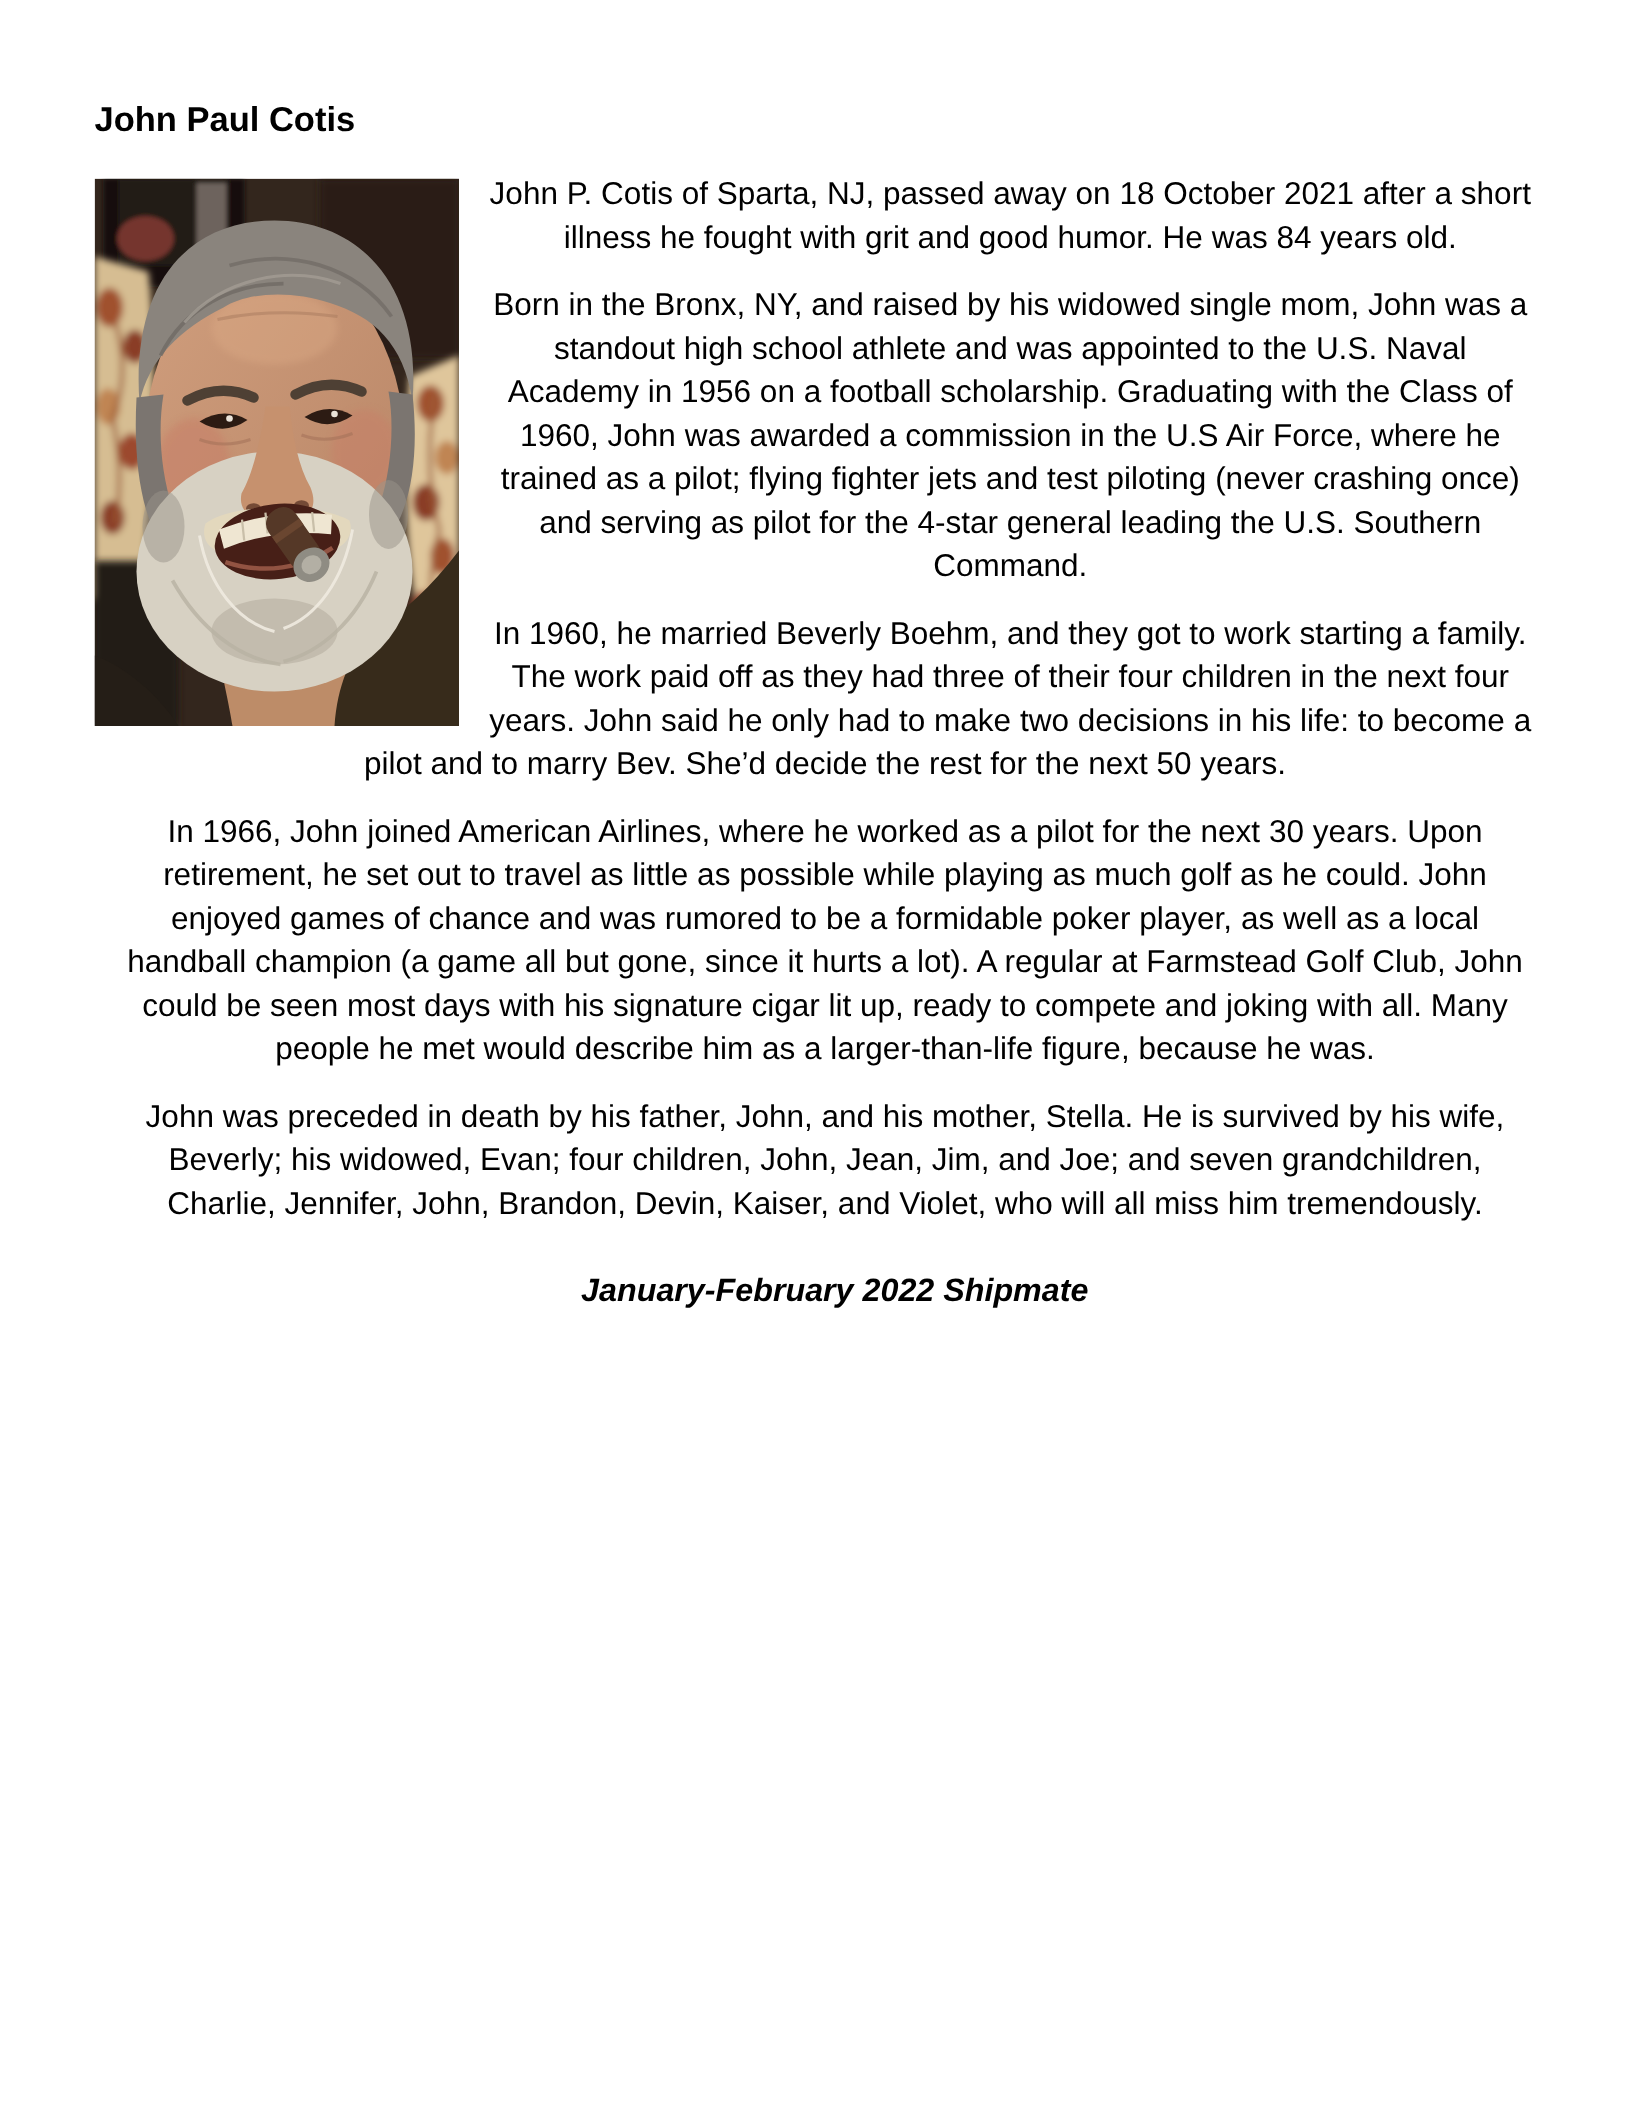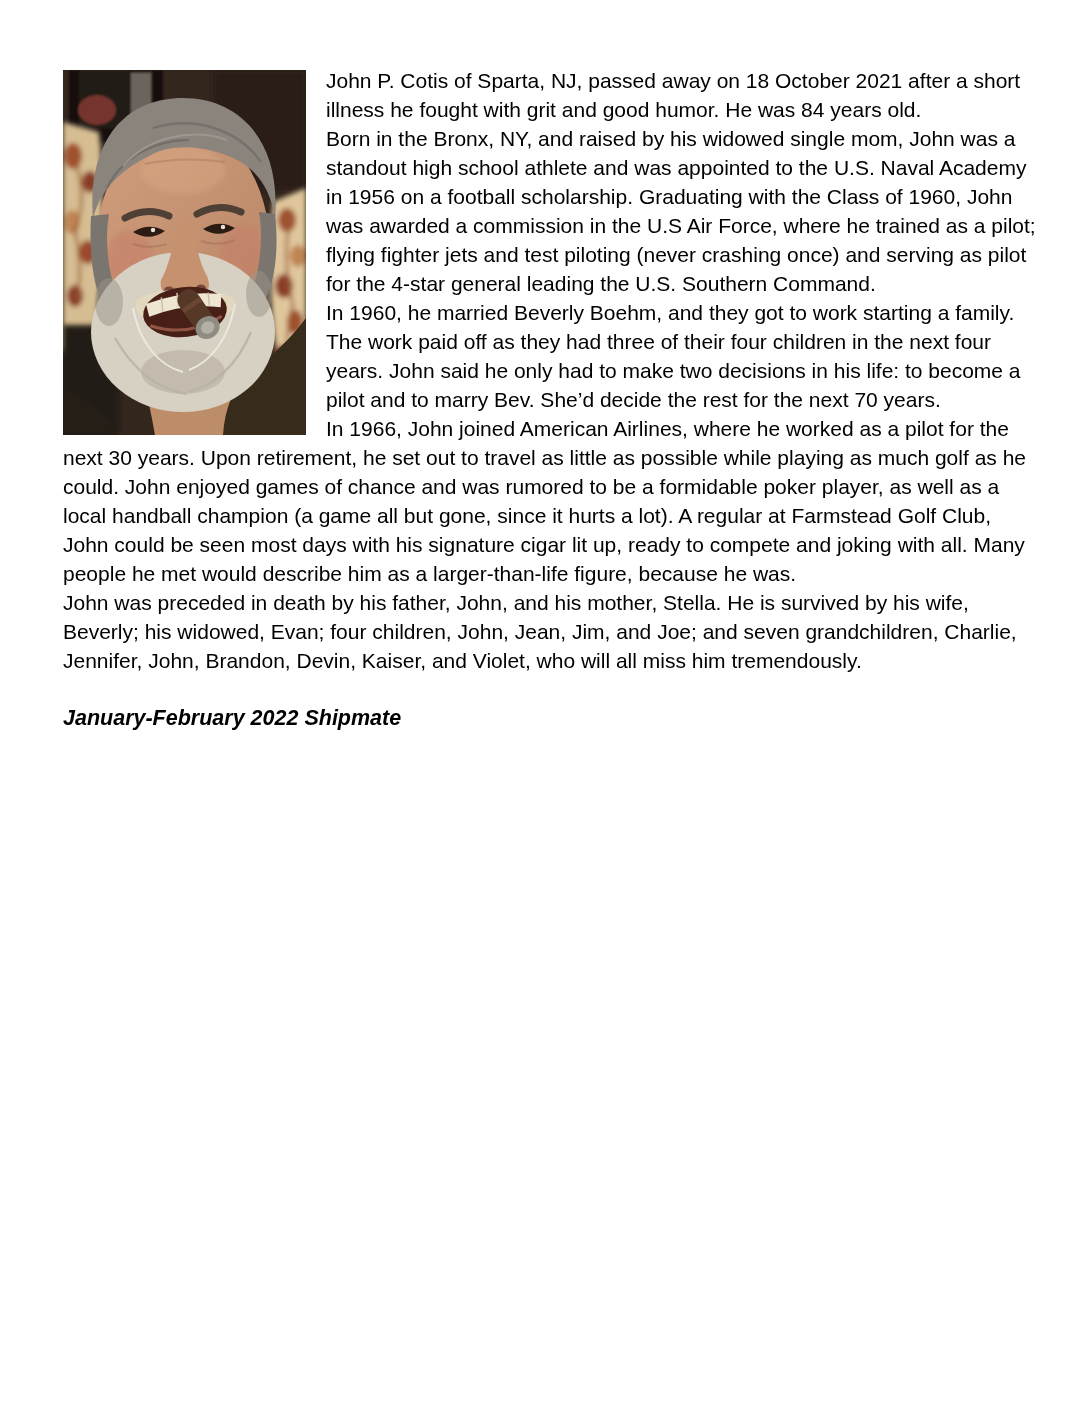--- a/index.html
+++ b/index.html
@@ -36,41 +36,43 @@
   .article::after { content: ""; display: block; clear: both; }
   .photo-wrap {
     float: left;
     width: 243px;
     height: 365px;
     margin: 4px 20px 0 0;
     overflow: hidden;
   }
   .photo-wrap svg { display: block; }
   p.body-par {
-    margin: 0;
+    margin: 16px;
     font-size: 21px;
     line-height: 29px;
-    text-align: left;
+    text-align: center;
     color: #000000;
   }
   p.credit-line {
-    margin: 29px 0 0 0;
+    margin: 29px 0 0 13px;
     font-size: 21.5px;
     line-height: 29px;
     font-weight: 700;
     font-style: italic;
     color: #000000;
+    text-align: center;
   }
 </style>
 </head>
 <body>
 
 <div class="page">
   <div class="content">
 
+    <h1 class="doc-title">John Paul Cotis</h1>
 
     <div class="article">
 
       <div class="photo-wrap">
         <svg viewBox="0 0 243 365" width="243" height="365">
           <defs>
             <filter id="pb" x="-30%" y="-30%" width="160%" height="160%">
                 <feGaussianBlur stdDeviation="2.4"></feGaussianBlur>
               </filter>
             <filter id="pb2" x="-30%" y="-30%" width="160%" height="160%">
@@ -188,21 +190,21 @@
             <rect x="113" y="220" width="22" height="46" rx="10" fill="#553827"></rect>
             <rect x="113" y="234" width="22" height="5" fill="#6a4630"></rect>
             <ellipse cx="124" cy="264" rx="12.5" ry="11" fill="#8f8c83"></ellipse>
             <ellipse cx="124" cy="264" rx="7" ry="6" fill="#b3afa4"></ellipse>
           </g>
         </svg>
       </div>
 
       <p class="body-par">John P. Cotis of Sparta, NJ, passed away on 18 October 2021 after a short illness he fought with grit and good humor. He was 84 years old.</p>
       <p class="body-par">Born in the Bronx, NY, and raised by his widowed single mom, John was a standout high school athlete and was appointed to the U.S. Naval Academy in 1956 on a football scholarship. Graduating with the Class of 1960, John was awarded a commission in the U.S Air Force, where he trained as a pilot; flying fighter jets and test piloting (never crashing once) and serving as pilot for the 4-star general leading the U.S. Southern Command.</p>
-      <p class="body-par">In 1960, he married Beverly Boehm, and they got to work starting a family. The work paid off as they had three of their four children in the next four years. John said he only had to make two decisions in his life: to become a pilot and to marry Bev. She’d decide the rest for the next 70 years.</p>
+      <p class="body-par">In 1960, he married Beverly Boehm, and they got to work starting a family. The work paid off as they had three of their four children in the next four years. John said he only had to make two decisions in his life: to become a pilot and to marry Bev. She’d decide the rest for the next 50 years.</p>
       <p class="body-par">In 1966, John joined American Airlines, where he worked as a pilot for the next 30 years. Upon retirement, he set out to travel as little as possible while playing as much golf as he could. John enjoyed games of chance and was rumored to be a formidable poker player, as well as a local handball champion (a game all but gone, since it hurts a lot). A regular at Farmstead Golf Club, John could be seen most days with his signature cigar lit up, ready to compete and joking with all. Many people he met would describe him as a larger-than-life figure, because he was.</p>
       <p class="body-par">John was preceded in death by his father, John, and his mother, Stella. He is survived by his wife, Beverly; his widowed, Evan; four children, John, Jean, Jim, and Joe; and seven grandchildren, Charlie, Jennifer, John, Brandon, Devin, Kaiser, and Violet, who will all miss him tremendously.</p>
 
       <p class="credit-line">January-February 2022 Shipmate</p>
     </div>
 
   </div>
 </div>
 
 </body></html>

